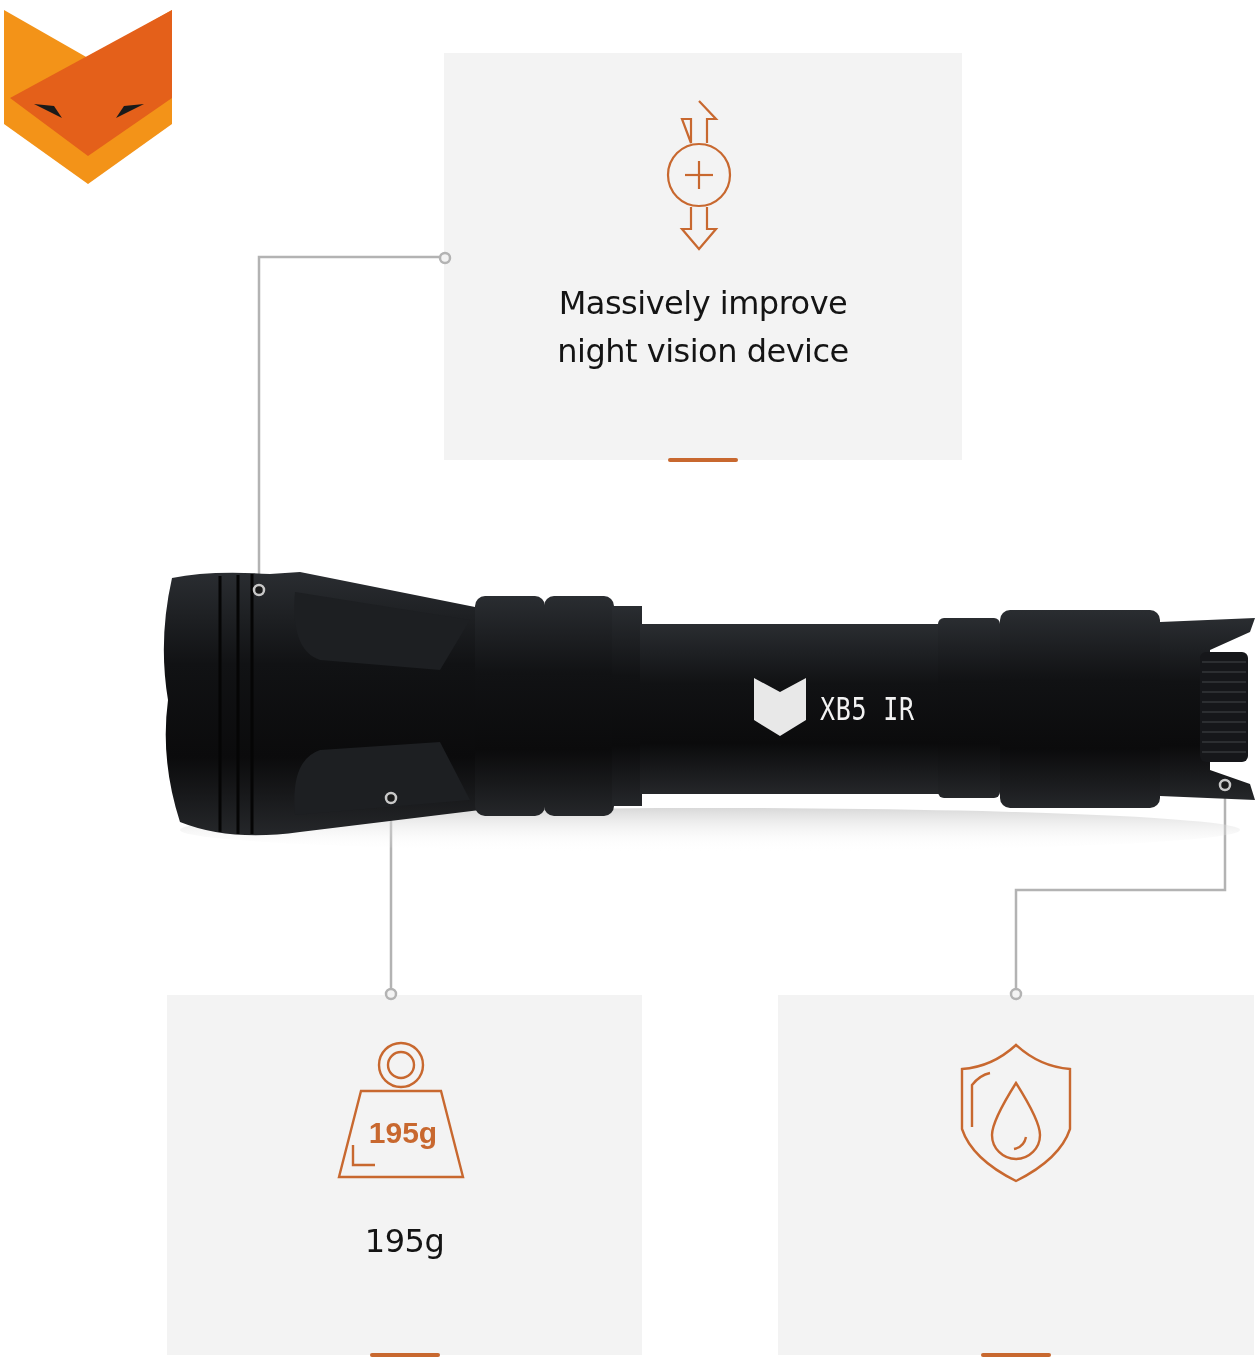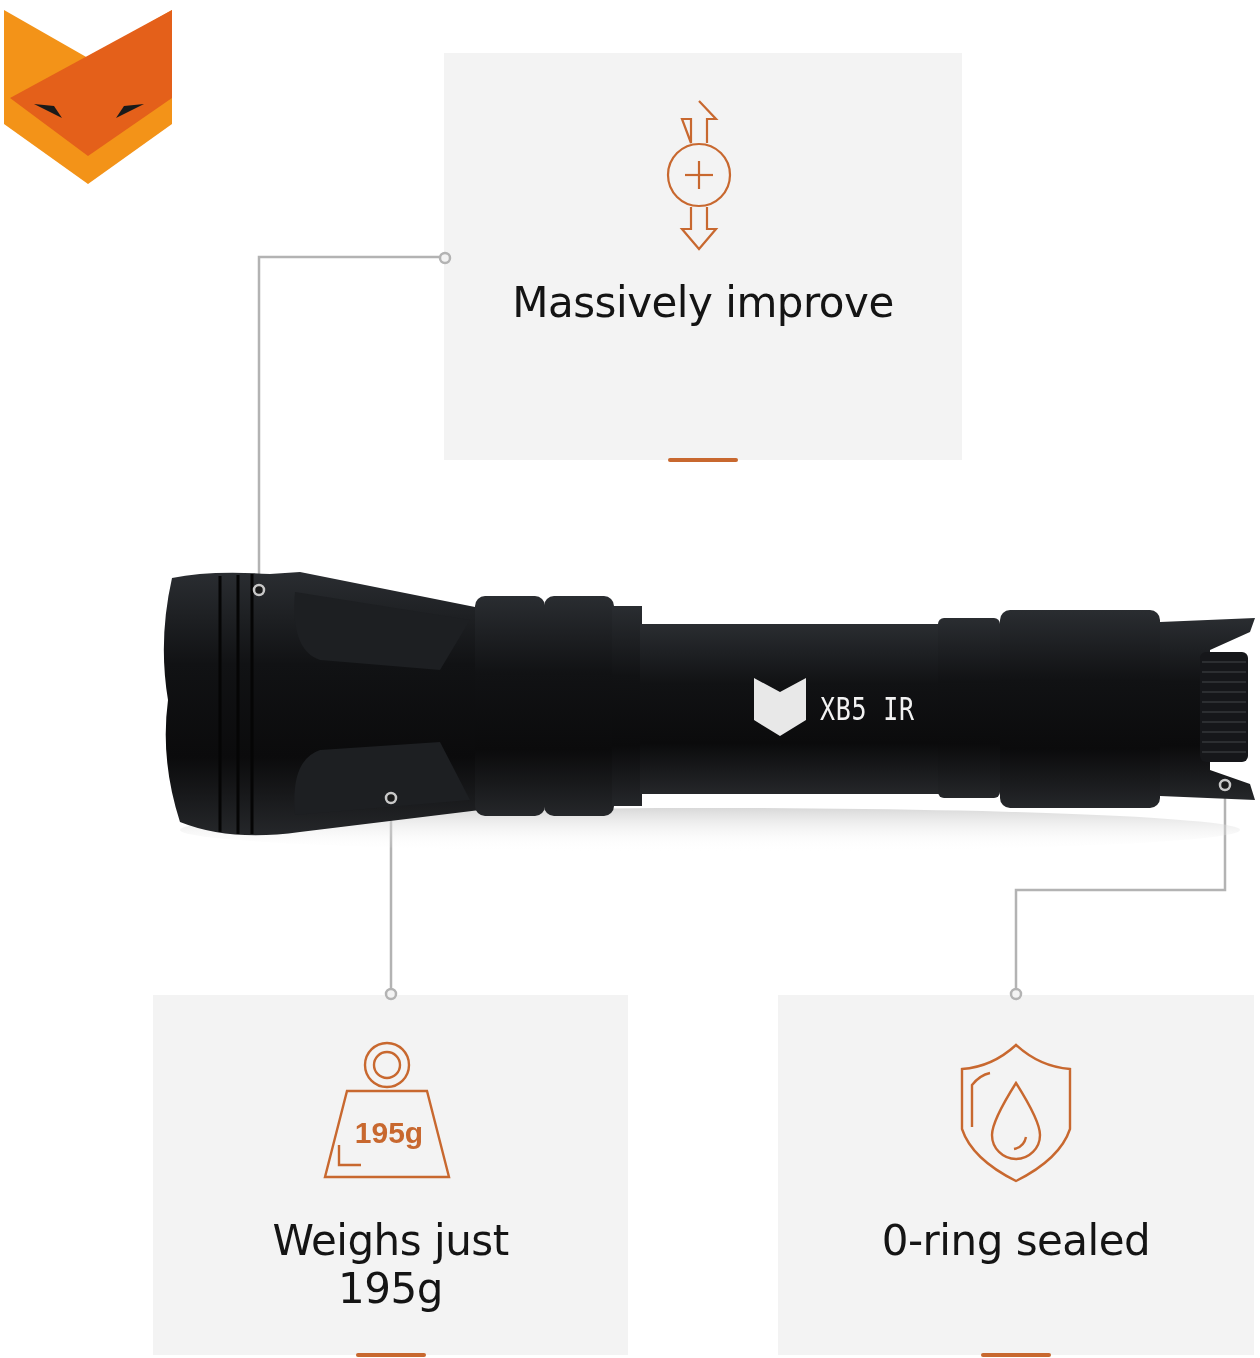--- a/index.html
+++ b/index.html
@@ -7,31 +7,31 @@
     width: 1260px; height: 1358px; position: relative; overflow: hidden;
     background: #ffffff;
     font-family: "DejaVu Sans", "Liberation Sans", sans-serif;
   }
   .logo { position: absolute; left: 4px; top: 6px; width: 170px; height: 178px; }
   .panel {
     position: absolute; background: #f3f3f3;
     display: flex; flex-direction: column; align-items: center;
   }
   .panel .caption {
-    color: #141414; text-align: center; font-size: 42px; line-height: 48px;
+    color: #141414; text-align: center; font-size: 32px; line-height: 48px;
     letter-spacing: -0.5px; position: absolute; left: 0; right: 0;
   }
   .panel .accent-bar {
     position: absolute; bottom: -2px; left: 50%; width: 70px; height: 4px;
     margin-left: -35px; background: #c8682f; border-radius: 2px;
   }
   .panel-range { left: 444px; top: 53px; width: 518px; height: 407px; }
   .panel-range .icon { position: absolute; left: 222px; top: 46px; width: 66px; height: 152px; }
   .panel-range .caption { top: 226px; }
-  .panel-weight { left: 153px; top: 995px; width: 475px; height: 360px; }
+  .panel-weight { left: 167px; top: 995px; width: 475px; height: 360px; }
   .panel-weight .icon { position: absolute; left: 170px; top: 44px; width: 136px; height: 146px; }
   .panel-weight .caption { top: 222px; }
   .panel-splash { left: 778px; top: 995px; width: 476px; height: 360px; }
   .panel-splash .icon { position: absolute; left: 180px; top: 46px; width: 116px; height: 142px; }
   .panel-splash .caption { top: 222px; }
   .connectors { position: absolute; left: 0; top: 0; width: 1260px; height: 1358px; pointer-events: none; }
   .flashlight { position: absolute; left: 150px; top: 560px; width: 1110px; height: 300px; }
   .model-label {
     position: absolute; left: 820px; top: 690px; color: #f2f2f2;
     font-family: "DejaVu Sans Mono", "Liberation Mono", monospace;
@@ -116,52 +116,51 @@
 <div class="panel panel-range">
   <svg class="icon" viewBox="0 0 66 152" fill="none" stroke="#c8682f" stroke-width="2.2">
     <path d="M33,2 L50,20 L41,20 L41,44 M25,44 L25,20 L16,20 Z"></path>
     <circle cx="33" cy="76" r="31"></circle>
     <line x1="33" y1="62" x2="33" y2="90"></line>
       <line x1="19" y1="76" x2="47" y2="76"></line>
     <path d="M25,108 L25,130 L16,130 L33,150 L50,130 L41,130 L41,108"></path>
   </svg>
   <div class="caption">
     <div>Massively improve</div>
+    <div>night vision device</div>
   </div>
   <div class="accent-bar"></div>
 </div>
 <svg style="position:absolute;left:437px;top:250px;" width="16" height="16">
     <circle cx="8" cy="8" r="5" fill="#f3f3f3" stroke="#b3b3b3" stroke-width="2.5"></circle>
   </svg>
 
 <div class="panel panel-weight">
   <svg class="icon" viewBox="0 0 136 146" fill="none" stroke="#c8682f" stroke-width="2.4">
     <circle cx="64" cy="26" r="22"></circle>
     <circle cx="64" cy="26" r="13"></circle>
     <path d="M24,52 L104,52 L126,138 L2,138 Z"></path>
     <path d="M16,106 L16,126 L38,126"></path>
     <text x="66" y="104" text-anchor="middle" fill="#c8682f" stroke="none" font-family="Liberation Sans, sans-serif" font-weight="bold" font-size="30">195g</text>
   </svg>
   <div class="caption">
-    <div>Weighs just</div>
     <div>195g</div>
   </div>
   <div class="accent-bar"></div>
 </div>
 <svg style="position:absolute;left:383px;top:986px;" width="16" height="16">
     <circle cx="8" cy="8" r="5" fill="#f3f3f3" stroke="#b3b3b3" stroke-width="2.5"></circle>
   </svg>
 
 <div class="panel panel-splash">
   <svg class="icon" viewBox="0 0 116 142" fill="none" stroke="#c8682f" stroke-width="2.4">
     <path d="M58,4 Q34,26 4,28 L4,88 Q14,118 58,140 Q102,118 112,88 L112,28 Q82,26 58,4 Z"></path>
     <path d="M14,86 L14,44 Q22,34 32,32"></path>
     <path d="M58,42 Q34,80 34,94 A24,24 0 0 0 82,94 Q82,80 58,42 Z"></path>
     <path d="M56,108 Q66,106 68,96"></path>
   </svg>
   <div class="caption">
-    <div>0-ring sealed</div>
   </div>
   <div class="accent-bar"></div>
 </div>
 <svg style="position:absolute;left:1008px;top:986px;" width="16" height="16">
     <circle cx="8" cy="8" r="5" fill="#f3f3f3" stroke="#b3b3b3" stroke-width="2.5"></circle>
   </svg>
 
 </body></html>

